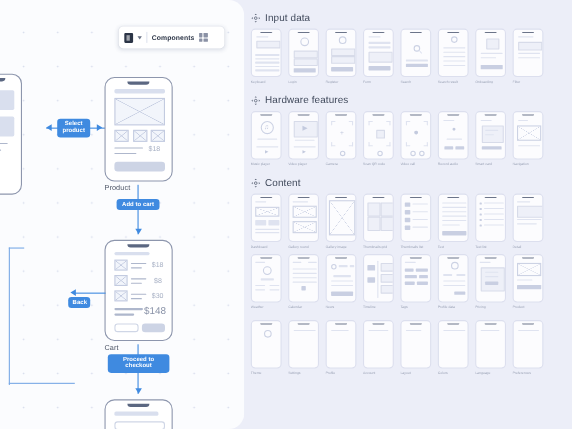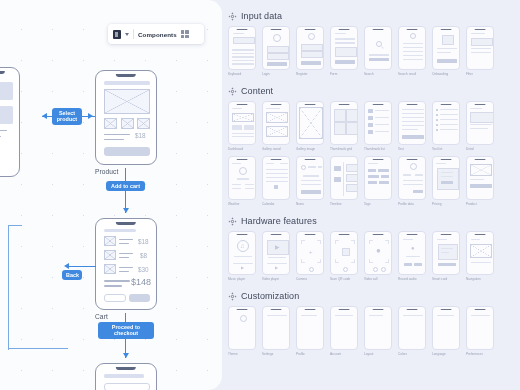--- a/index.html
+++ b/index.html
@@ -314,223 +314,20 @@
     </div>
 
     <div class="section" style="margin-top:10px;">
       <div class="sec-head">
         <span class="sec-ico">
           <svg width="9" height="9" viewBox="0 0 12 12">
             <path d="M6 .8 7.4 2.3H4.6zM6 11.2 4.6 9.7h2.8zM.8 6 2.3 4.6v2.8zM11.2 6 9.7 7.4V4.6z" fill="#5c6577"></path>
             <circle cx="6" cy="6" r="1.6" fill="none" stroke="#5c6577" stroke-width="1"></circle>
           </svg>
         </span>
-        <span class="sec-title">Content</span>
-      </div>
-      <div class="row">
-        <div class="thumb">
-          <div class="tcard">
-            <span class="tnotch"></span>
-            <span class="m" style="left:3px;top:6px;width:10px;height:1.2px;"></span>
-            <span class="mx" style="left:3px;top:11px;width:22px;height:9px;"></span>
-            <span class="m" style="left:3px;top:23px;width:10px;height:5px;"></span>
-            <span class="m" style="left:15px;top:23px;width:10px;height:5px;"></span>
-            <span class="m" style="left:3px;top:31px;width:22px;height:1.2px;"></span>
-            <span class="m" style="left:3px;top:34px;width:22px;height:1.2px;"></span>
-          </div>
-          <div class="tlabel">Dashboard</div>
-        </div>
-        <div class="thumb">
-          <div class="tcard">
-            <span class="tnotch"></span>
-            <span class="m" style="left:3px;top:6px;width:14px;height:1.2px;"></span>
-            <span class="mx" style="left:3px;top:10px;width:22px;height:11px;"></span>
-            <span class="mx" style="left:3px;top:24px;width:22px;height:11px;"></span>
-          </div>
-          <div class="tlabel">Gallery round</div>
-        </div>
-        <div class="thumb">
-          <div class="tcard">
-            <span class="tnotch"></span>
-            <span class="mx" style="left:2px;top:5px;width:24px;height:32px;"></span>
-          </div>
-          <div class="tlabel">Gallery image</div>
-        </div>
-        <div class="thumb">
-          <div class="tcard">
-            <span class="tnotch"></span>
-            <span class="m b" style="left:3px;top:7px;width:10px;height:11px;"></span>
-            <span class="m b" style="left:15px;top:7px;width:10px;height:11px;"></span>
-            <span class="m b" style="left:3px;top:20px;width:10px;height:11px;"></span>
-            <span class="m b" style="left:15px;top:20px;width:10px;height:11px;"></span>
-          </div>
-          <div class="tlabel">Thumbnails grid</div>
-        </div>
-        <div class="thumb">
-          <div class="tcard">
-            <span class="tnotch"></span>
-            <span class="m d" style="left:3px;top:7px;width:5px;height:4px;"></span>
-            <span class="m" style="left:10px;top:8px;width:14px;height:1.2px;"></span>
-            <span class="m d" style="left:3px;top:14px;width:5px;height:4px;"></span>
-            <span class="m" style="left:10px;top:15px;width:14px;height:1.2px;"></span>
-            <span class="m d" style="left:3px;top:21px;width:5px;height:4px;"></span>
-            <span class="m" style="left:10px;top:22px;width:14px;height:1.2px;"></span>
-            <span class="m d" style="left:3px;top:28px;width:5px;height:4px;"></span>
-            <span class="m" style="left:10px;top:29px;width:14px;height:1.2px;"></span>
-          </div>
-          <div class="tlabel">Thumbnails list</div>
-        </div>
-        <div class="thumb">
-          <div class="tcard">
-            <span class="tnotch"></span>
-            <span class="m" style="left:3px;top:7px;width:22px;height:1.3px;"></span>
-            <span class="m" style="left:3px;top:11px;width:22px;height:1.3px;"></span>
-            <span class="m" style="left:3px;top:15px;width:22px;height:1.3px;"></span>
-            <span class="m" style="left:3px;top:19px;width:22px;height:1.3px;"></span>
-            <span class="m" style="left:3px;top:23px;width:22px;height:1.3px;"></span>
-            <span class="m" style="left:3px;top:27px;width:16px;height:1.3px;"></span>
-            <span class="m d" style="left:3px;top:33px;width:22px;height:4px;"></span>
-          </div>
-          <div class="tlabel">Text</div>
-        </div>
-        <div class="thumb">
-          <div class="tcard">
-            <span class="tnotch"></span>
-            <span class="m d" style="left:3px;top:7px;width:2px;height:2px;"></span>
-            <span class="m" style="left:7px;top:7px;width:18px;height:1.2px;"></span>
-            <span class="m d" style="left:3px;top:12px;width:2px;height:2px;"></span>
-            <span class="m" style="left:7px;top:12px;width:18px;height:1.2px;"></span>
-            <span class="m d" style="left:3px;top:17px;width:2px;height:2px;"></span>
-            <span class="m" style="left:7px;top:17px;width:18px;height:1.2px;"></span>
-            <span class="m d" style="left:3px;top:22px;width:2px;height:2px;"></span>
-            <span class="m" style="left:7px;top:22px;width:18px;height:1.2px;"></span>
-            <span class="m d" style="left:3px;top:27px;width:2px;height:2px;"></span>
-            <span class="m" style="left:7px;top:27px;width:18px;height:1.2px;"></span>
-          </div>
-          <div class="tlabel">Text list</div>
-        </div>
-        <div class="thumb">
-          <div class="tcard">
-            <span class="tnotch"></span>
-            <span class="m" style="left:3px;top:6px;width:12px;height:1.2px;"></span>
-            <span class="m b" style="left:3px;top:10px;width:22px;height:9px;"></span>
-            <span class="m" style="left:3px;top:22px;width:22px;height:1.2px;"></span>
-            <span class="m" style="left:3px;top:26px;width:18px;height:1.2px;"></span>
-          </div>
-          <div class="tlabel">Detail</div>
-        </div>
-      </div>
-
-      <div class="row" style="margin-top:5px;">
-        <div class="thumb">
-          <div class="tcard">
-            <span class="tnotch"></span>
-            <span class="m" style="left:3px;top:6px;width:9px;height:1.2px;"></span>
-            <span class="mcirc" style="left:10px;top:10px;width:8px;height:8px;"></span>
-            <span class="m" style="left:8px;top:21px;width:12px;height:2px;"></span>
-            <span class="m" style="left:3px;top:27px;width:9px;height:1.2px;"></span>
-            <span class="m" style="left:3px;top:31px;width:9px;height:1.2px;"></span>
-            <span class="m" style="left:16px;top:27px;width:9px;height:1.2px;"></span>
-            <span class="m" style="left:16px;top:31px;width:9px;height:1.2px;"></span>
-          </div>
-          <div class="tlabel">Weather</div>
-        </div>
-        <div class="thumb">
-          <div class="tcard">
-            <span class="tnotch"></span>
-            <span class="m" style="left:3px;top:6px;width:8px;height:1.2px;"></span>
-            <span class="m" style="left:17px;top:6px;width:8px;height:1.2px;"></span>
-            <span class="m" style="left:3px;top:12px;width:22px;height:1.2px;"></span>
-            <span class="m" style="left:3px;top:16px;width:22px;height:1.2px;"></span>
-            <span class="m" style="left:3px;top:20px;width:22px;height:1.2px;"></span>
-            <span class="m" style="left:3px;top:24px;width:22px;height:1.2px;"></span>
-            <span class="m d" style="left:11px;top:28px;width:4px;height:4px;"></span>
-          </div>
-          <div class="tlabel">Calendar</div>
-        </div>
-        <div class="thumb">
-          <div class="tcard">
-            <span class="tnotch"></span>
-            <span class="mcirc" style="left:4px;top:8px;width:5px;height:5px;"></span>
-            <span class="m" style="left:11px;top:9px;width:8px;height:2px;"></span>
-            <span class="m" style="left:21px;top:9px;width:4px;height:2px;"></span>
-            <span class="m" style="left:6px;top:18px;width:16px;height:1.6px;"></span>
-            <span class="m" style="left:4px;top:23px;width:20px;height:1.2px;"></span>
-            <span class="m" style="left:4px;top:27px;width:20px;height:1.2px;"></span>
-            <span class="m d" style="left:4px;top:33px;width:20px;height:4px;"></span>
-          </div>
-          <div class="tlabel">News</div>
-        </div>
-        <div class="thumb">
-          <div class="tcard">
-            <span class="m d" style="left:3px;top:9px;width:7px;height:5px;"></span>
-            <span class="m d" style="left:3px;top:20px;width:7px;height:5px;"></span>
-            <span class="m" style="left:12px;top:5px;width:1px;height:34px;"></span>
-            <span class="m b" style="left:15px;top:7px;width:10px;height:6px;"></span>
-            <span class="m b" style="left:15px;top:17px;width:10px;height:6px;"></span>
-            <span class="m b" style="left:15px;top:27px;width:10px;height:6px;"></span>
-          </div>
-          <div class="tlabel">Timeline</div>
-        </div>
-        <div class="thumb">
-          <div class="tcard">
-            <span class="tnotch"></span>
-            <span class="m" style="left:3px;top:6px;width:10px;height:1.2px;"></span>
-            <span class="m d" style="left:3px;top:12px;width:8px;height:3px;"></span>
-            <span class="m d" style="left:13px;top:12px;width:11px;height:3px;"></span>
-            <span class="m d" style="left:3px;top:18px;width:11px;height:3px;"></span>
-            <span class="m d" style="left:16px;top:18px;width:8px;height:3px;"></span>
-            <span class="m d" style="left:3px;top:24px;width:9px;height:3px;"></span>
-            <span class="m d" style="left:14px;top:24px;width:10px;height:3px;"></span>
-          </div>
-          <div class="tlabel">Tags</div>
-        </div>
-        <div class="thumb">
-          <div class="tcard">
-            <span class="tnotch"></span>
-            <span class="mcirc" style="left:11px;top:6px;width:7px;height:7px;"></span>
-            <span class="m" style="left:4px;top:17px;width:8px;height:2px;"></span>
-            <span class="m" style="left:16px;top:17px;width:8px;height:2px;"></span>
-            <span class="m" style="left:4px;top:23px;width:20px;height:1.2px;"></span>
-            <span class="m" style="left:4px;top:27px;width:20px;height:1.2px;"></span>
-            <span class="m d" style="left:14px;top:33px;width:10px;height:3.4px;"></span>
-          </div>
-          <div class="tlabel">Profile data</div>
-        </div>
-        <div class="thumb">
-          <div class="tcard">
-            <span class="tnotch"></span>
-            <span class="m" style="left:3px;top:6px;width:10px;height:1.2px;"></span>
-            <span class="m b" style="left:4px;top:11px;width:20px;height:20px;"></span>
-            <span class="m" style="left:8px;top:15px;width:12px;height:1.2px;"></span>
-            <span class="m" style="left:8px;top:19px;width:12px;height:1.2px;"></span>
-            <span class="m d" style="left:8px;top:24px;width:12px;height:3px;"></span>
-          </div>
-          <div class="tlabel">Pricing</div>
-        </div>
-        <div class="thumb">
-          <div class="tcard">
-            <span class="tnotch"></span>
-            <span class="mx" style="left:3px;top:7px;width:22px;height:12px;"></span>
-            <span class="m" style="left:3px;top:22px;width:14px;height:1.2px;"></span>
-            <span class="m d" style="left:3px;top:27px;width:22px;height:4px;"></span>
-          </div>
-          <div class="tlabel">Product</div>
-        </div>
-      </div>
-    </div>
-
-    <div class="section" style="margin-top:10px;">
-      <div class="sec-head">
-        <span class="sec-ico">
-          <svg width="9" height="9" viewBox="0 0 12 12">
-            <path d="M6 .8 7.4 2.3H4.6zM6 11.2 4.6 9.7h2.8zM.8 6 2.3 4.6v2.8zM11.2 6 9.7 7.4V4.6z" fill="#5c6577"></path>
-            <circle cx="6" cy="6" r="1.6" fill="none" stroke="#5c6577" stroke-width="1"></circle>
-          </svg>
-        </span>
         <span class="sec-title">Hardware features</span>
       </div>
       <div class="row">
         <div class="thumb">
           <div class="tcard">
             <span class="tnotch"></span>
             <span class="mcirc" style="left:8px;top:8px;width:12px;height:12px;"></span>
             <span class="glyph" style="left:11px;top:11px;">♫</span>
             <span class="m" style="left:5px;top:24px;width:18px;height:1.2px;"></span>
             <span class="m" style="left:4px;top:31px;width:20px;height:1px;"></span>
@@ -633,22 +430,216 @@
     </div>
 
     <div class="section" style="margin-top:10px;">
       <div class="sec-head">
         <span class="sec-ico">
           <svg width="9" height="9" viewBox="0 0 12 12">
             <path d="M6 .8 7.4 2.3H4.6zM6 11.2 4.6 9.7h2.8zM.8 6 2.3 4.6v2.8zM11.2 6 9.7 7.4V4.6z" fill="#5c6577"></path>
             <circle cx="6" cy="6" r="1.6" fill="none" stroke="#5c6577" stroke-width="1"></circle>
           </svg>
         </span>
-        <span class="sec-title">Customization</span>
-      </div>
+        <span class="sec-title">Content</span>
+      </div>
+      <div class="row">
+        <div class="thumb">
+          <div class="tcard">
+            <span class="tnotch"></span>
+            <span class="m" style="left:3px;top:6px;width:10px;height:1.2px;"></span>
+            <span class="mx" style="left:3px;top:11px;width:22px;height:9px;"></span>
+            <span class="m" style="left:3px;top:23px;width:10px;height:5px;"></span>
+            <span class="m" style="left:15px;top:23px;width:10px;height:5px;"></span>
+            <span class="m" style="left:3px;top:31px;width:22px;height:1.2px;"></span>
+            <span class="m" style="left:3px;top:34px;width:22px;height:1.2px;"></span>
+          </div>
+          <div class="tlabel">Dashboard</div>
+        </div>
+        <div class="thumb">
+          <div class="tcard">
+            <span class="tnotch"></span>
+            <span class="m" style="left:3px;top:6px;width:14px;height:1.2px;"></span>
+            <span class="mx" style="left:3px;top:10px;width:22px;height:11px;"></span>
+            <span class="mx" style="left:3px;top:24px;width:22px;height:11px;"></span>
+          </div>
+          <div class="tlabel">Gallery round</div>
+        </div>
+        <div class="thumb">
+          <div class="tcard">
+            <span class="tnotch"></span>
+            <span class="mx" style="left:2px;top:5px;width:24px;height:32px;"></span>
+          </div>
+          <div class="tlabel">Gallery image</div>
+        </div>
+        <div class="thumb">
+          <div class="tcard">
+            <span class="tnotch"></span>
+            <span class="m b" style="left:3px;top:7px;width:10px;height:11px;"></span>
+            <span class="m b" style="left:15px;top:7px;width:10px;height:11px;"></span>
+            <span class="m b" style="left:3px;top:20px;width:10px;height:11px;"></span>
+            <span class="m b" style="left:15px;top:20px;width:10px;height:11px;"></span>
+          </div>
+          <div class="tlabel">Thumbnails grid</div>
+        </div>
+        <div class="thumb">
+          <div class="tcard">
+            <span class="tnotch"></span>
+            <span class="m d" style="left:3px;top:7px;width:5px;height:4px;"></span>
+            <span class="m" style="left:10px;top:8px;width:14px;height:1.2px;"></span>
+            <span class="m d" style="left:3px;top:14px;width:5px;height:4px;"></span>
+            <span class="m" style="left:10px;top:15px;width:14px;height:1.2px;"></span>
+            <span class="m d" style="left:3px;top:21px;width:5px;height:4px;"></span>
+            <span class="m" style="left:10px;top:22px;width:14px;height:1.2px;"></span>
+            <span class="m d" style="left:3px;top:28px;width:5px;height:4px;"></span>
+            <span class="m" style="left:10px;top:29px;width:14px;height:1.2px;"></span>
+          </div>
+          <div class="tlabel">Thumbnails list</div>
+        </div>
+        <div class="thumb">
+          <div class="tcard">
+            <span class="tnotch"></span>
+            <span class="m" style="left:3px;top:7px;width:22px;height:1.3px;"></span>
+            <span class="m" style="left:3px;top:11px;width:22px;height:1.3px;"></span>
+            <span class="m" style="left:3px;top:15px;width:22px;height:1.3px;"></span>
+            <span class="m" style="left:3px;top:19px;width:22px;height:1.3px;"></span>
+            <span class="m" style="left:3px;top:23px;width:22px;height:1.3px;"></span>
+            <span class="m" style="left:3px;top:27px;width:16px;height:1.3px;"></span>
+            <span class="m d" style="left:3px;top:33px;width:22px;height:4px;"></span>
+          </div>
+          <div class="tlabel">Text</div>
+        </div>
+        <div class="thumb">
+          <div class="tcard">
+            <span class="tnotch"></span>
+            <span class="m d" style="left:3px;top:7px;width:2px;height:2px;"></span>
+            <span class="m" style="left:7px;top:7px;width:18px;height:1.2px;"></span>
+            <span class="m d" style="left:3px;top:12px;width:2px;height:2px;"></span>
+            <span class="m" style="left:7px;top:12px;width:18px;height:1.2px;"></span>
+            <span class="m d" style="left:3px;top:17px;width:2px;height:2px;"></span>
+            <span class="m" style="left:7px;top:17px;width:18px;height:1.2px;"></span>
+            <span class="m d" style="left:3px;top:22px;width:2px;height:2px;"></span>
+            <span class="m" style="left:7px;top:22px;width:18px;height:1.2px;"></span>
+            <span class="m d" style="left:3px;top:27px;width:2px;height:2px;"></span>
+            <span class="m" style="left:7px;top:27px;width:18px;height:1.2px;"></span>
+          </div>
+          <div class="tlabel">Text list</div>
+        </div>
+        <div class="thumb">
+          <div class="tcard">
+            <span class="tnotch"></span>
+            <span class="m" style="left:3px;top:6px;width:12px;height:1.2px;"></span>
+            <span class="m b" style="left:3px;top:10px;width:22px;height:9px;"></span>
+            <span class="m" style="left:3px;top:22px;width:22px;height:1.2px;"></span>
+            <span class="m" style="left:3px;top:26px;width:18px;height:1.2px;"></span>
+          </div>
+          <div class="tlabel">Detail</div>
+        </div>
+      </div>
+
+      <div class="row" style="margin-top:5px;">
+        <div class="thumb">
+          <div class="tcard">
+            <span class="tnotch"></span>
+            <span class="m" style="left:3px;top:6px;width:9px;height:1.2px;"></span>
+            <span class="mcirc" style="left:10px;top:10px;width:8px;height:8px;"></span>
+            <span class="m" style="left:8px;top:21px;width:12px;height:2px;"></span>
+            <span class="m" style="left:3px;top:27px;width:9px;height:1.2px;"></span>
+            <span class="m" style="left:3px;top:31px;width:9px;height:1.2px;"></span>
+            <span class="m" style="left:16px;top:27px;width:9px;height:1.2px;"></span>
+            <span class="m" style="left:16px;top:31px;width:9px;height:1.2px;"></span>
+          </div>
+          <div class="tlabel">Weather</div>
+        </div>
+        <div class="thumb">
+          <div class="tcard">
+            <span class="tnotch"></span>
+            <span class="m" style="left:3px;top:6px;width:8px;height:1.2px;"></span>
+            <span class="m" style="left:17px;top:6px;width:8px;height:1.2px;"></span>
+            <span class="m" style="left:3px;top:12px;width:22px;height:1.2px;"></span>
+            <span class="m" style="left:3px;top:16px;width:22px;height:1.2px;"></span>
+            <span class="m" style="left:3px;top:20px;width:22px;height:1.2px;"></span>
+            <span class="m" style="left:3px;top:24px;width:22px;height:1.2px;"></span>
+            <span class="m d" style="left:11px;top:28px;width:4px;height:4px;"></span>
+          </div>
+          <div class="tlabel">Calendar</div>
+        </div>
+        <div class="thumb">
+          <div class="tcard">
+            <span class="tnotch"></span>
+            <span class="mcirc" style="left:4px;top:8px;width:5px;height:5px;"></span>
+            <span class="m" style="left:11px;top:9px;width:8px;height:2px;"></span>
+            <span class="m" style="left:21px;top:9px;width:4px;height:2px;"></span>
+            <span class="m" style="left:6px;top:18px;width:16px;height:1.6px;"></span>
+            <span class="m" style="left:4px;top:23px;width:20px;height:1.2px;"></span>
+            <span class="m" style="left:4px;top:27px;width:20px;height:1.2px;"></span>
+            <span class="m d" style="left:4px;top:33px;width:20px;height:4px;"></span>
+          </div>
+          <div class="tlabel">News</div>
+        </div>
+        <div class="thumb">
+          <div class="tcard">
+            <span class="m d" style="left:3px;top:9px;width:7px;height:5px;"></span>
+            <span class="m d" style="left:3px;top:20px;width:7px;height:5px;"></span>
+            <span class="m" style="left:12px;top:5px;width:1px;height:34px;"></span>
+            <span class="m b" style="left:15px;top:7px;width:10px;height:6px;"></span>
+            <span class="m b" style="left:15px;top:17px;width:10px;height:6px;"></span>
+            <span class="m b" style="left:15px;top:27px;width:10px;height:6px;"></span>
+          </div>
+          <div class="tlabel">Timeline</div>
+        </div>
+        <div class="thumb">
+          <div class="tcard">
+            <span class="tnotch"></span>
+            <span class="m" style="left:3px;top:6px;width:10px;height:1.2px;"></span>
+            <span class="m d" style="left:3px;top:12px;width:8px;height:3px;"></span>
+            <span class="m d" style="left:13px;top:12px;width:11px;height:3px;"></span>
+            <span class="m d" style="left:3px;top:18px;width:11px;height:3px;"></span>
+            <span class="m d" style="left:16px;top:18px;width:8px;height:3px;"></span>
+            <span class="m d" style="left:3px;top:24px;width:9px;height:3px;"></span>
+            <span class="m d" style="left:14px;top:24px;width:10px;height:3px;"></span>
+          </div>
+          <div class="tlabel">Tags</div>
+        </div>
+        <div class="thumb">
+          <div class="tcard">
+            <span class="tnotch"></span>
+            <span class="mcirc" style="left:11px;top:6px;width:7px;height:7px;"></span>
+            <span class="m" style="left:4px;top:17px;width:8px;height:2px;"></span>
+            <span class="m" style="left:16px;top:17px;width:8px;height:2px;"></span>
+            <span class="m" style="left:4px;top:23px;width:20px;height:1.2px;"></span>
+            <span class="m" style="left:4px;top:27px;width:20px;height:1.2px;"></span>
+            <span class="m d" style="left:14px;top:33px;width:10px;height:3.4px;"></span>
+          </div>
+          <div class="tlabel">Profile data</div>
+        </div>
+        <div class="thumb">
+          <div class="tcard">
+            <span class="tnotch"></span>
+            <span class="m" style="left:3px;top:6px;width:10px;height:1.2px;"></span>
+            <span class="m b" style="left:4px;top:11px;width:20px;height:20px;"></span>
+            <span class="m" style="left:8px;top:15px;width:12px;height:1.2px;"></span>
+            <span class="m" style="left:8px;top:19px;width:12px;height:1.2px;"></span>
+            <span class="m d" style="left:8px;top:24px;width:12px;height:3px;"></span>
+          </div>
+          <div class="tlabel">Pricing</div>
+        </div>
+        <div class="thumb">
+          <div class="tcard">
+            <span class="tnotch"></span>
+            <span class="mx" style="left:3px;top:7px;width:22px;height:12px;"></span>
+            <span class="m" style="left:3px;top:22px;width:14px;height:1.2px;"></span>
+            <span class="m d" style="left:3px;top:27px;width:22px;height:4px;"></span>
+          </div>
+          <div class="tlabel">Product</div>
+        </div>
+      </div>
+    </div>
+
+    <div class="section" style="margin-top:10px;">
       <div class="row">
         <div class="thumb">
           <div class="tcard">
             <span class="tnotch"></span>
             <span class="mcirc" style="left:11px;top:8px;width:7px;height:7px;"></span>
           </div>
           <div class="tlabel">Theme</div>
         </div>
         <div class="thumb">
           <div class="tcard">

